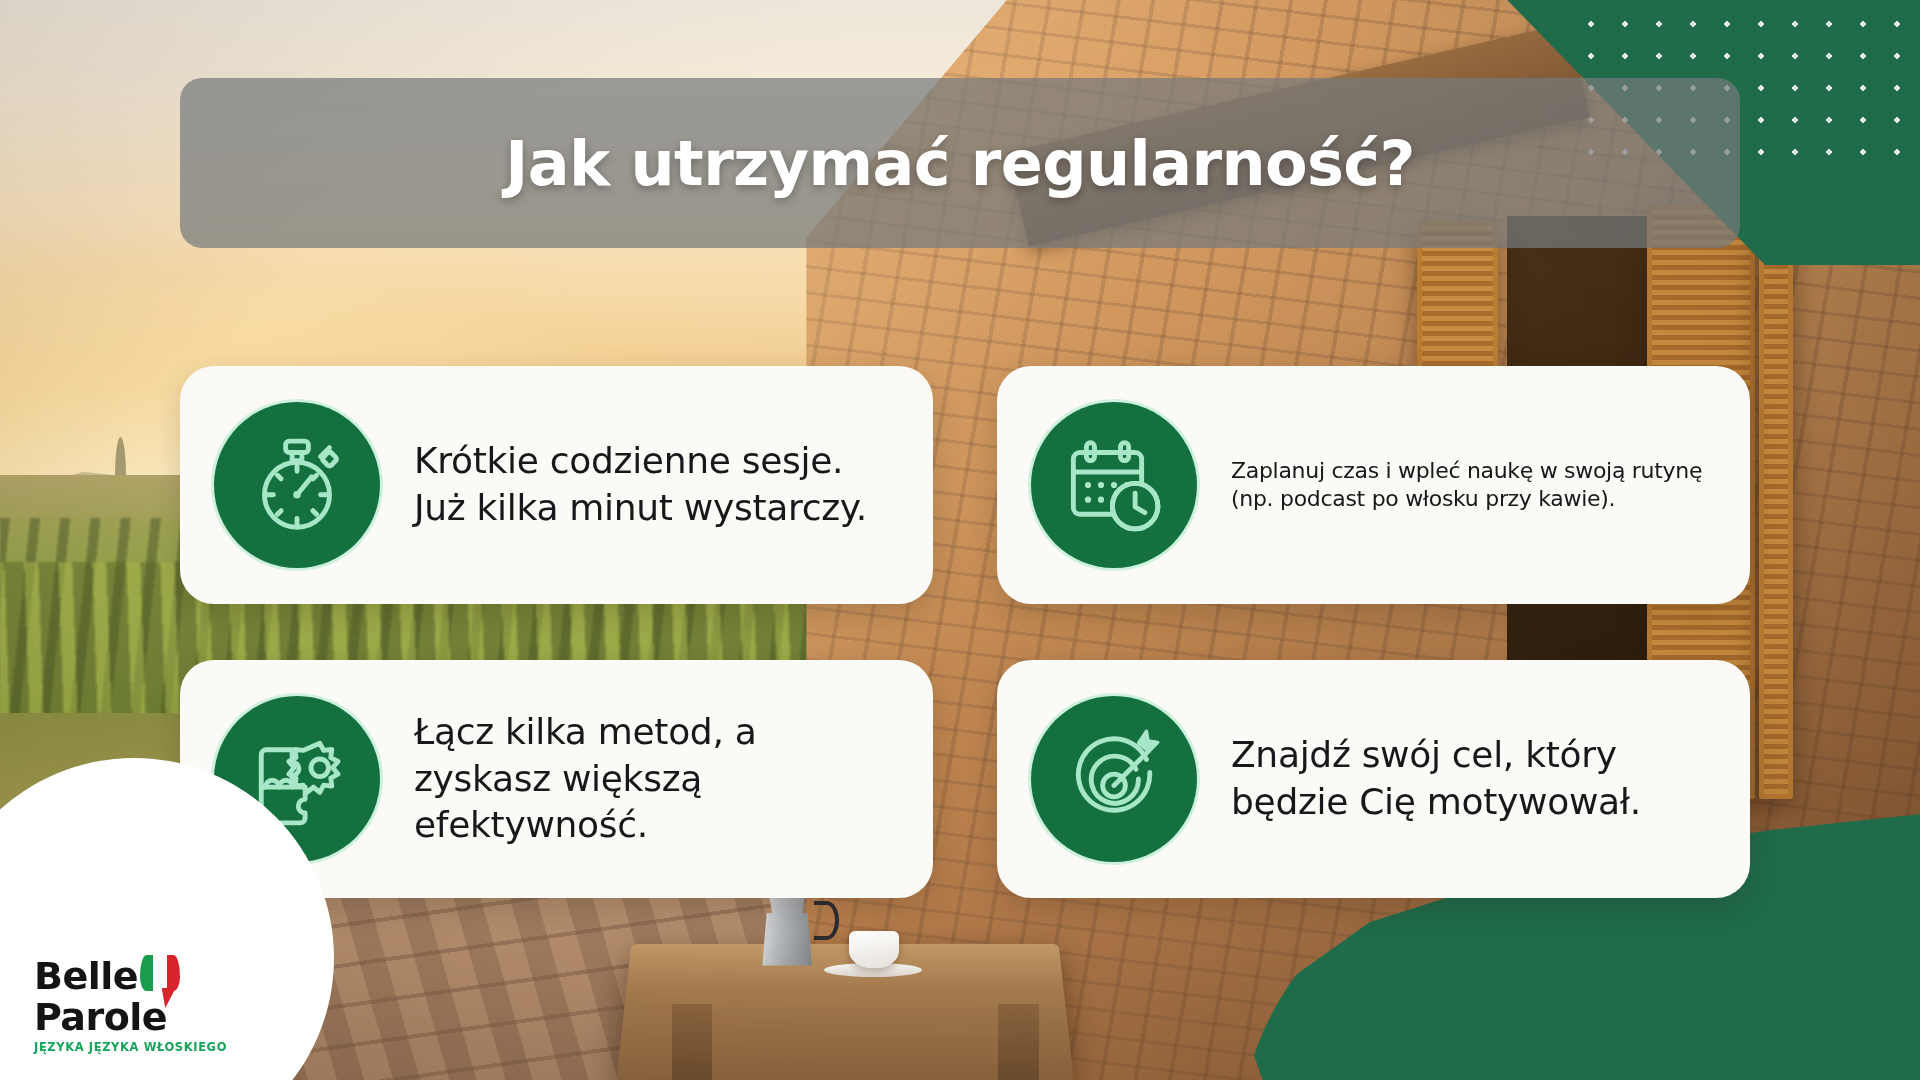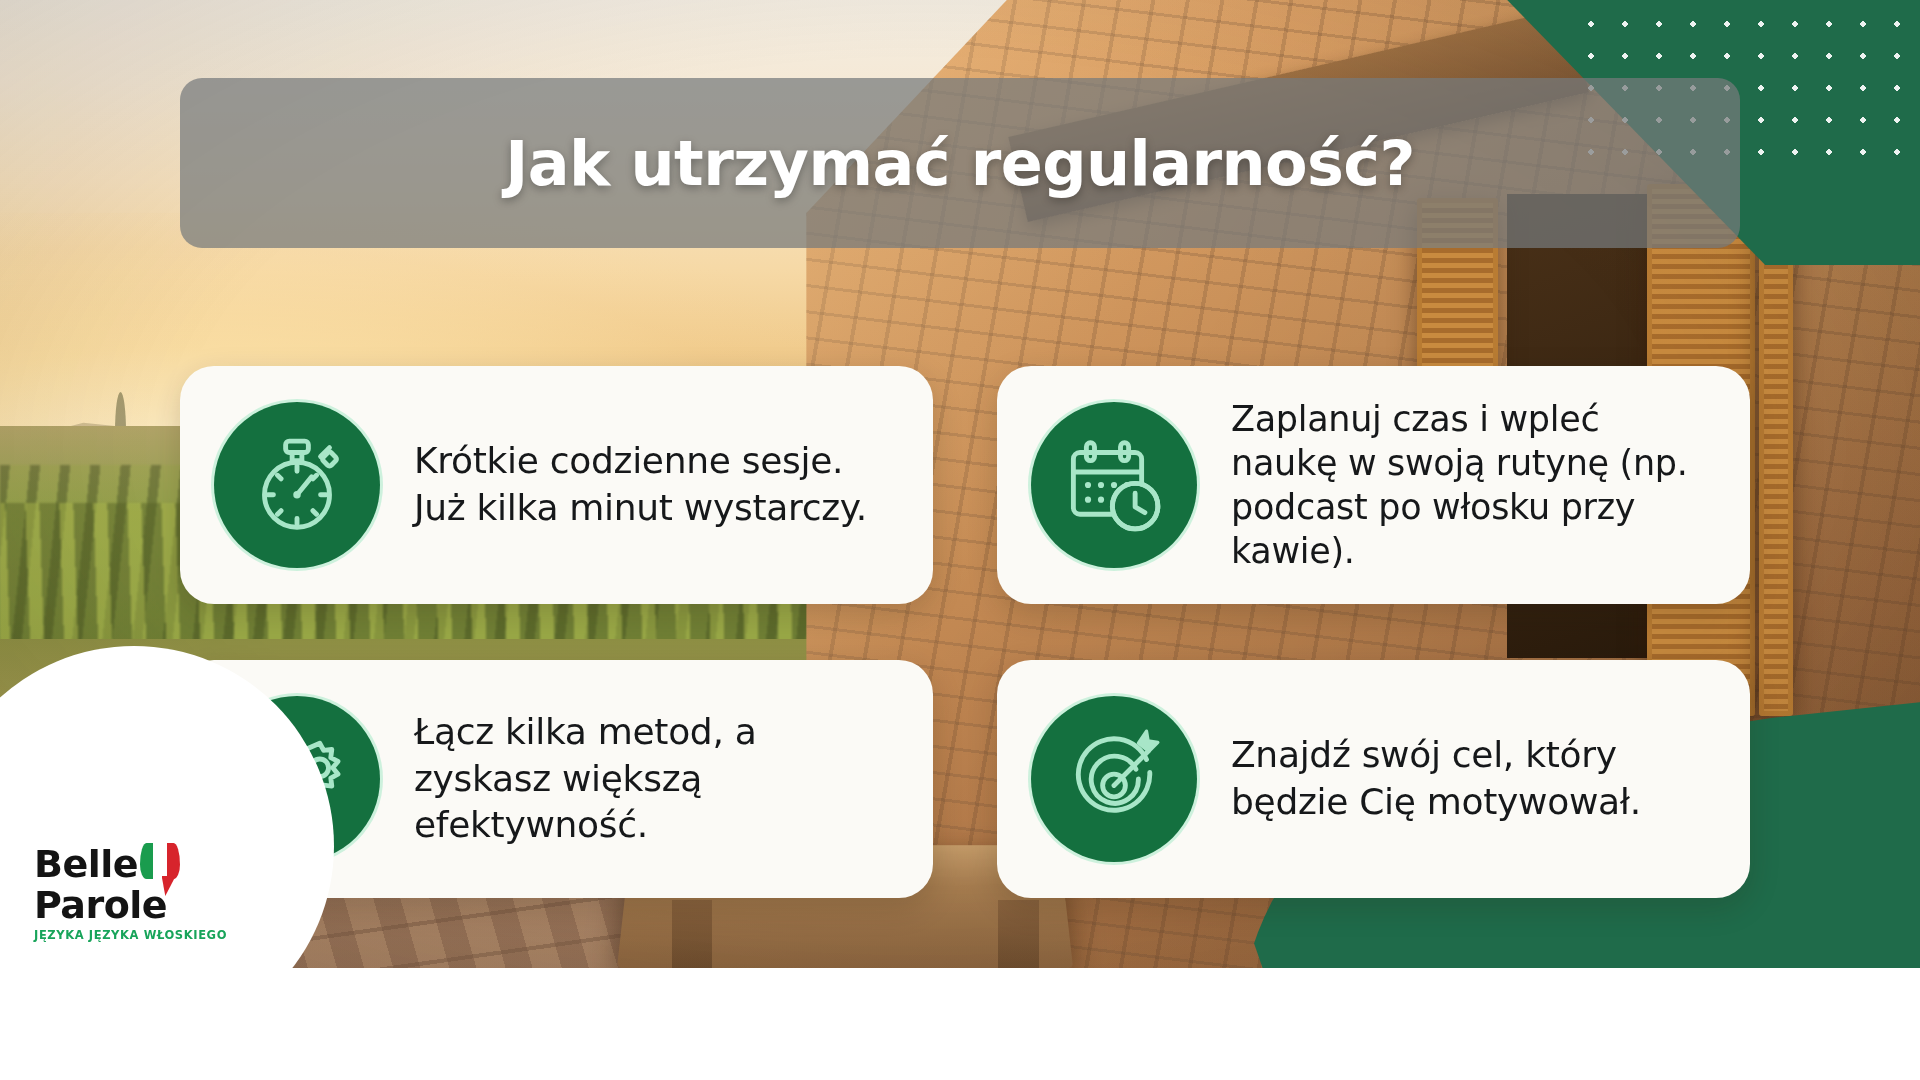--- a/index.html
+++ b/index.html
@@ -6,21 +6,21 @@
   * { margin:0; padding:0; box-sizing:border-box; }
 
   html,body{
     width:1920px; height:1080px;
     overflow:hidden;
     font-family:"Liberation Sans", sans-serif;
   }
 
   #stage{
     position:relative;
-    width:1920px; height:968px;
+    width:1920px; height:1080px;
     overflow:hidden;
     background:#d8c6a8;
   }
 
   
   .bg{ position:absolute; inset:0; overflow:hidden; }
 
   
   .bg-sky{
     position:absolute; left:0; top:0; width:100%; height:62%;
@@ -291,21 +291,21 @@
     box-shadow:0 0 0 3px rgba(168,233,200,.55);
   }
   .card-icon svg{ width:104px; height:104px; display:block; }
   .card-text{
     font-family:"DejaVu Sans", sans-serif;
     font-size:36px;
     line-height:1.30;
     color:#16181a;
     letter-spacing:-.3px;
   }
-  .card-text.tight{ font-size:35px; line-height:1.26; }
+  .card-text.tight{ font-size:22px; line-height:1.26; }
 </style>
 </head>
 <body>
 
 <div id="stage">
 
   <div class="bg">
     <div class="bg-sky"></div>
     <div class="bg-sunglow"></div>
     <div class="bg-hills"></div>

